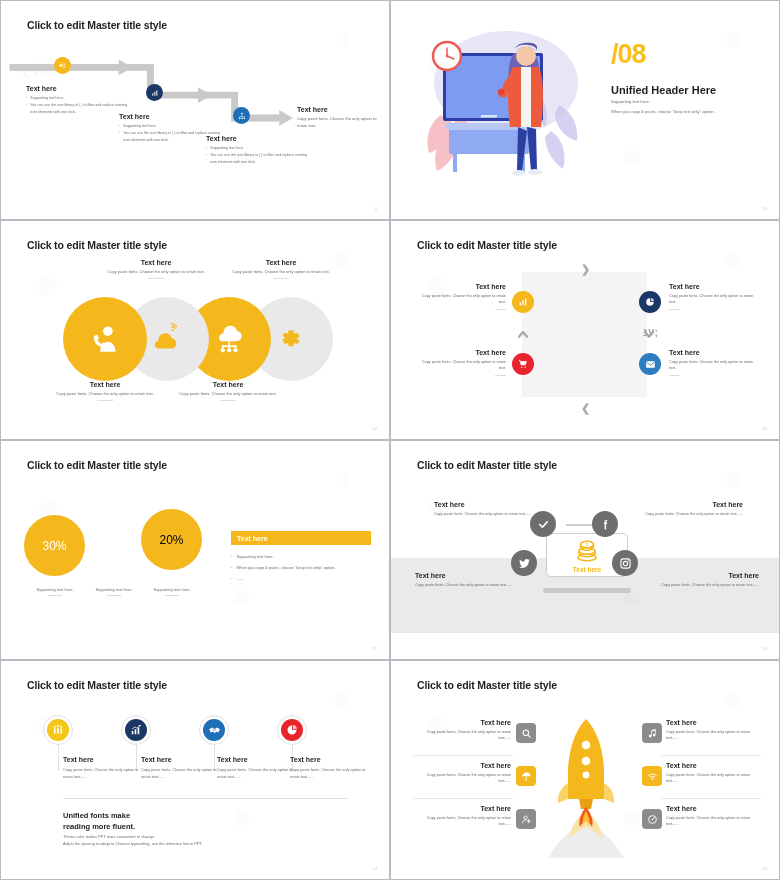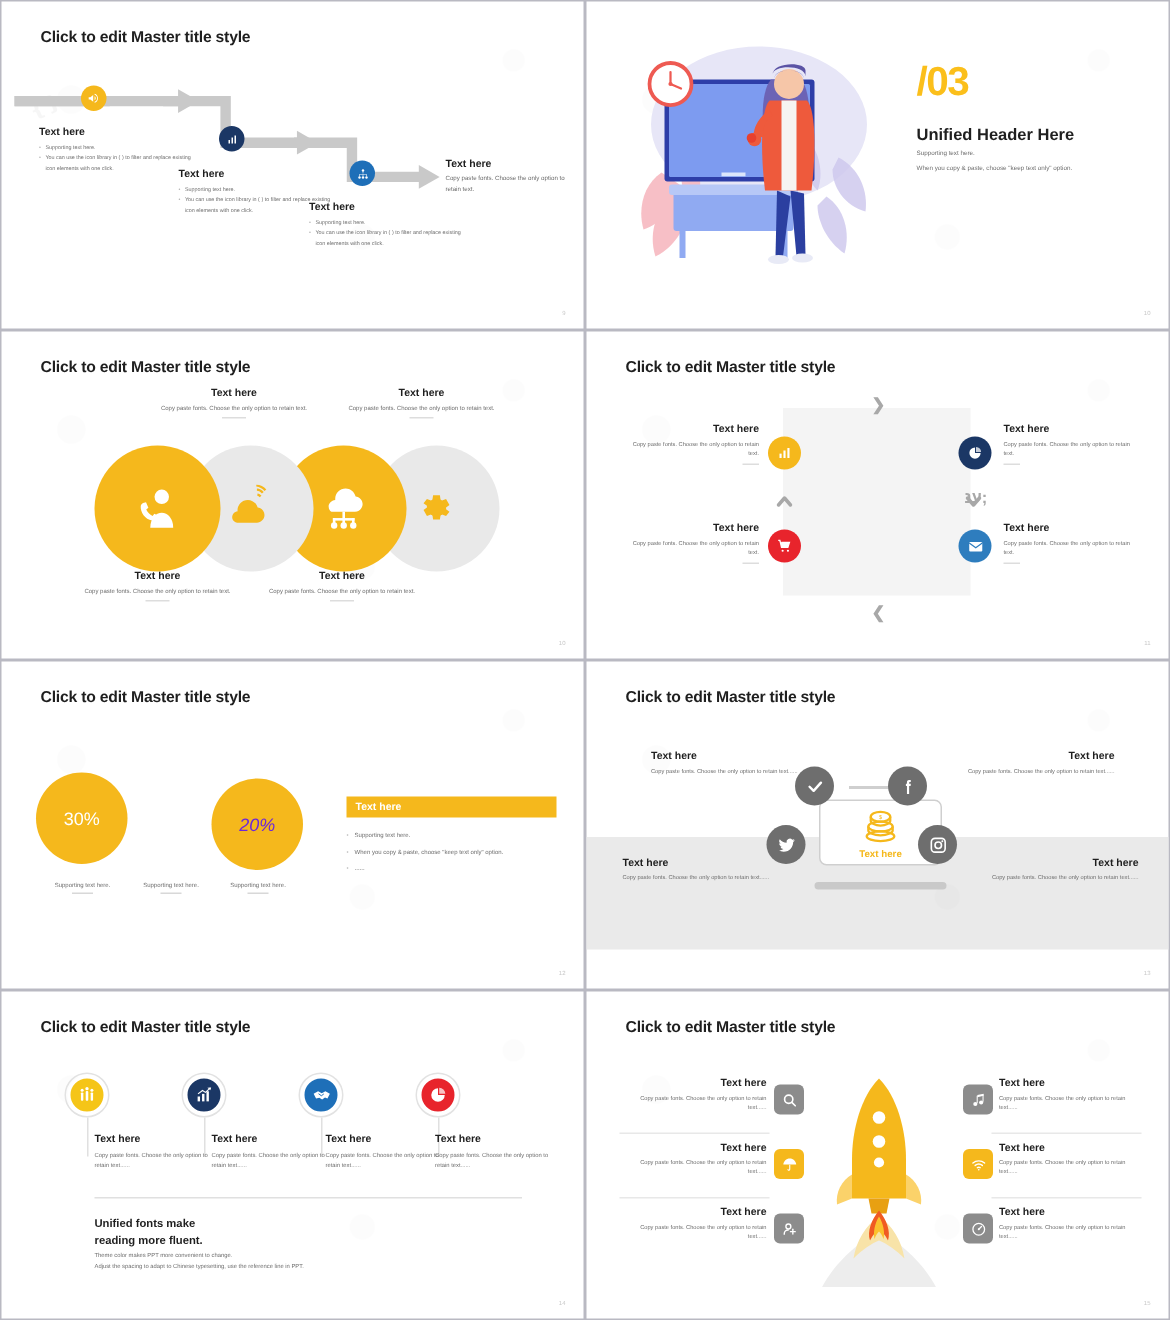--- a/index.html
+++ b/index.html
@@ -262,21 +262,21 @@
         <circle cx="115" cy="33" r="10" fill="#F6C6A8"></circle>
         <path d="M105,30 C105,22 125,22 125,30 C125,26 121,24 115,24 C109,24 105,26 105,30Z" fill="#6C63B5"></path>
         <path d="M104,27 C104,20 126,20 126,28 L126,24 C126,18 104,18 104,27Z" fill="#5B53A5"></path>
 
         <path d="M102,50 C94,56 90,64 92,70 L98,68 C97,62 100,56 104,54Z" fill="#EE5A3C"></path>
         <circle cx="92" cy="70" r="4.5" fill="#EE5A3C"></circle>
         <circle cx="90" cy="69" r="3.2" fill="#E8402E"></circle>
       </g>
     </svg>
 
-    <div class="s2-num">/03</div>
+    <div class="s2-num">/08</div>
     <div class="s2-head">Unified Header Here</div>
     <div class="s2-sub1">Supporting text here.</div>
     <div class="s2-sub2">When you copy &amp; paste, choose "keep text only" option.</div>
     <div class="pagenum">10</div>
   </div>
 
   <div class="slide">
     <div class="wm"></div>
     <div class="slide-title">Click to edit Master title style</div>
 
@@ -410,21 +410,21 @@
     <div class="pagenum">11</div>
   </div>
 
   <div class="slide">
     <div class="wm"></div>
     <div class="slide-title">Click to edit Master title style</div>
 
     <div class="s5-pc" style="left:23px; top:74px; background:#F5B81C; color:#fff; z-index:3;justify-content:center;">
       <span>30%</span>
     </div>
-    <div class="s5-pc" style="left:140px; top:78px; background:#F5B81C; color:#6d28d9; z-index:3;font-style:italic;">
+    <div class="s5-pc" style="left:140px; top:68px; background:#F5B81C; color:#000000; z-index:3;">
       <span>20%</span>
     </div>
 
     <div class="s5-cap" style="left:14px; top:146px;">
       <span>Supporting text here.</span>
       <div class="tiny-rule" style="margin:3px auto 0;"></div>
     </div>
     <div class="s5-cap" style="left:73px; top:146px;">
       <span>Supporting text here.</span>
       <div class="tiny-rule" style="margin:3px auto 0;"></div>

